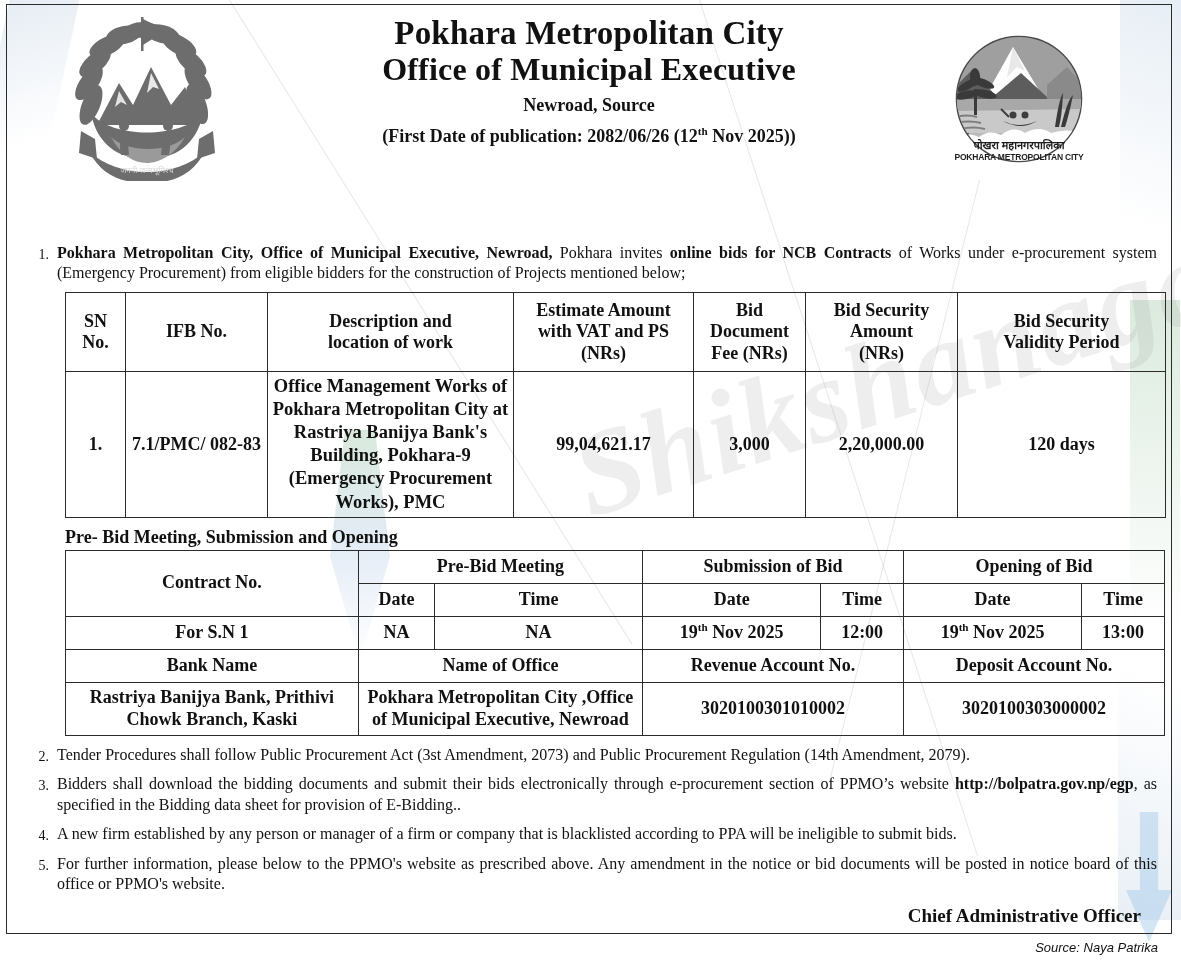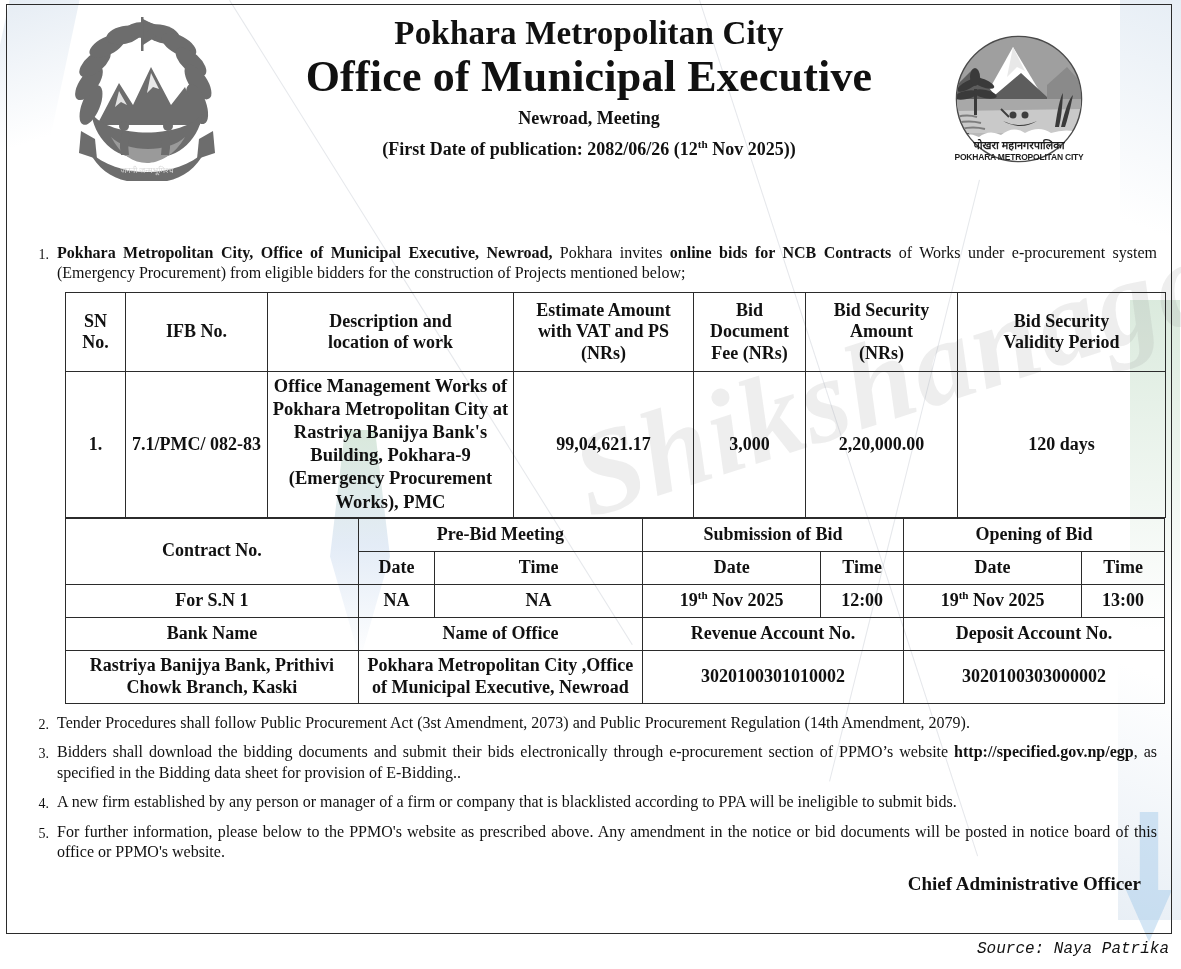--- a/index.html
+++ b/index.html
@@ -46,21 +46,21 @@
     z-index:2;
   }
 
   
   .header{position:relative;height:232px;}
   .emblem{position:absolute;left:60px;top:8px;width:160px;height:168px;}
   .pmc-logo{position:absolute;left:944px;top:28px;width:136px;height:140px;}
 
   .title-block{text-align:center;padding-top:10px;}
   .t1{font-size:33px;font-weight:bold;line-height:1.12;letter-spacing:.2px;}
-  .t2{font-size:44px;font-weight:bold;line-height:1.12;letter-spacing:.2px;}
+  .t2{font-size:32px;font-weight:bold;line-height:1.12;letter-spacing:.2px;}
   .t3{font-size:18px;font-weight:bold;margin-top:7px;}
   .ifb-banner{
     display:inline-block;background:#2e2e2e;color:#fff;
     font-size:25px;font-weight:bold;padding:3px 22px 6px 22px;margin-top:9px;
     letter-spacing:.3px;
   }
   .t4{font-size:20px;font-weight:bold;margin-top:10px;}
   .t5{font-size:18px;font-weight:bold;margin-top:9px;}
 
   
@@ -88,23 +88,23 @@
   .sec-title{font-size:18px;font-weight:bold;padding:9px 0 2px 58px;}
   .tbl2 td,.tbl2 th{height:26px;}
   .tbl2 .tall{height:44px;}
   .tbl2 .bankrow td{height:46px;line-height:1.22;}
 
   sup{font-size:.62em;vertical-align:super;}
 
   .sign{text-align:right;padding:10px 30px 0 0;font-size:19px;font-weight:bold;}
 
   .source{
-    position:absolute;right:12px;top:940px;
-    font-size:16px;font-style:italic;color:#111;z-index:3;
-    font-family:Liberation Mono, monospace;
+    position:absolute;right:23px;top:940px;
+    font-size:13px;font-style:italic;color:#111;z-index:3;
+    font-family:Liberation Sans, sans-serif;
   }
 </style>
 </head>
 <body>
 
 <div class="wm wm-blue1"></div>
 <div class="wm wm-blue2"></div>
 <div class="wm wm-blue3"></div>
 <div class="wm wm-blue4"></div>
 <div class="wm wm-green"></div>
@@ -203,21 +203,21 @@
 
         <path d="M0 104 q16 -6 28 0 q10 -8 22 -2 q12 -10 24 -2 q14 -8 26 0 q18 -6 36 2 L136 140 L0 140 Z" fill="#ffffff"></path>
       </g>
       <text x="68" y="116" font-size="11" text-anchor="middle" fill="#1d1d1d" font-family="'Liberation Serif',serif" font-weight="bold">पोखरा  महानगरपालिका</text>
       <text x="68" y="127" font-size="8.5" text-anchor="middle" fill="#1d1d1d" font-family="'Liberation Sans',sans-serif" font-weight="bold" letter-spacing="-0.2">POKHARA METROPOLITAN CITY</text>
     </svg>
 
     <div class="title-block">
       <div class="t1">Pokhara Metropolitan City</div>
       <div class="t2">Office of Municipal Executive</div>
-      <div class="t3">Newroad, Meeting</div>
+      <div class="t3">Newroad, Source</div>
       <div class="t5"><span>(First Date of publication: 2082/06/26 (12</span><sup>th</sup><span> Nov 2025))</span></div>
     </div>
   </div>
 
   <div class="item">
     <div class="num">1.</div>
     <div class="body">
       <b>Pokhara Metropolitan City, Office of Municipal Executive, Newroad, </b><span>Pokhara invites </span><b>online bids for NCB Contracts</b><span> of Works under e-procurement system (Emergency Procurement) from eligible bidders for the construction of Projects mentioned below;</span>
     </div>
   </div>
@@ -251,20 +251,21 @@
           <td class="desc">Office Management Works of Pokhara Metropolitan City at Rastriya Banijya Bank's Building, Pokhara-9 (Emergency Procurement Works), PMC</td>
           <td>99,04,621.17</td>
           <td>3,000</td>
           <td>2,20,000.00</td>
           <td>120 days</td>
         </tr>
       </tbody>
     </table>
   </div>
 
+  <div class="sec-title">Pre- Bid Meeting, Submission and Opening</div>
   <div class="tbl-wrap">
     <table class="tbl2">
       <colgroup>
         <col style="width:276px">
           <col style="width:72px">
           <col style="width:196px">
         <col style="width:168px">
           <col style="width:78px">
           <col style="width:168px">
           <col style="width:78px">
@@ -309,21 +310,21 @@
     </table>
   </div>
 
   <div class="item" style="margin-top:9px">
     <div class="num">2.</div>
     <div class="body">Tender Procedures shall follow Public Procurement Act (3st Amendment, 2073) and Public Procurement Regulation (14th Amendment, 2079).</div>
   </div>
 
   <div class="item" style="margin-top:9px">
     <div class="num">3.</div>
-    <div class="body"><span>Bidders shall download the bidding documents and submit their bids electronically through e-procurement section of PPMO’s website </span><b>http://specified.gov.np/egp</b><span>, as specified in the Bidding data sheet for provision of E-Bidding..</span></div>
+    <div class="body"><span>Bidders shall download the bidding documents and submit their bids electronically through e-procurement section of PPMO’s website </span><b>http://bolpatra.gov.np/egp</b><span>, as specified in the Bidding data sheet for provision of E-Bidding..</span></div>
   </div>
 
   <div class="item" style="margin-top:9px">
     <div class="num">4.</div>
     <div class="body">A new firm established by any person or manager of a firm or company that is blacklisted according to PPA will be ineligible to submit bids.</div>
   </div>
 
   <div class="item" style="margin-top:9px">
     <div class="num">5.</div>
     <div class="body">For further information, please below to the PPMO's website as prescribed above. Any amendment in the notice or bid documents will be posted in notice board of this office or PPMO's website.</div>

